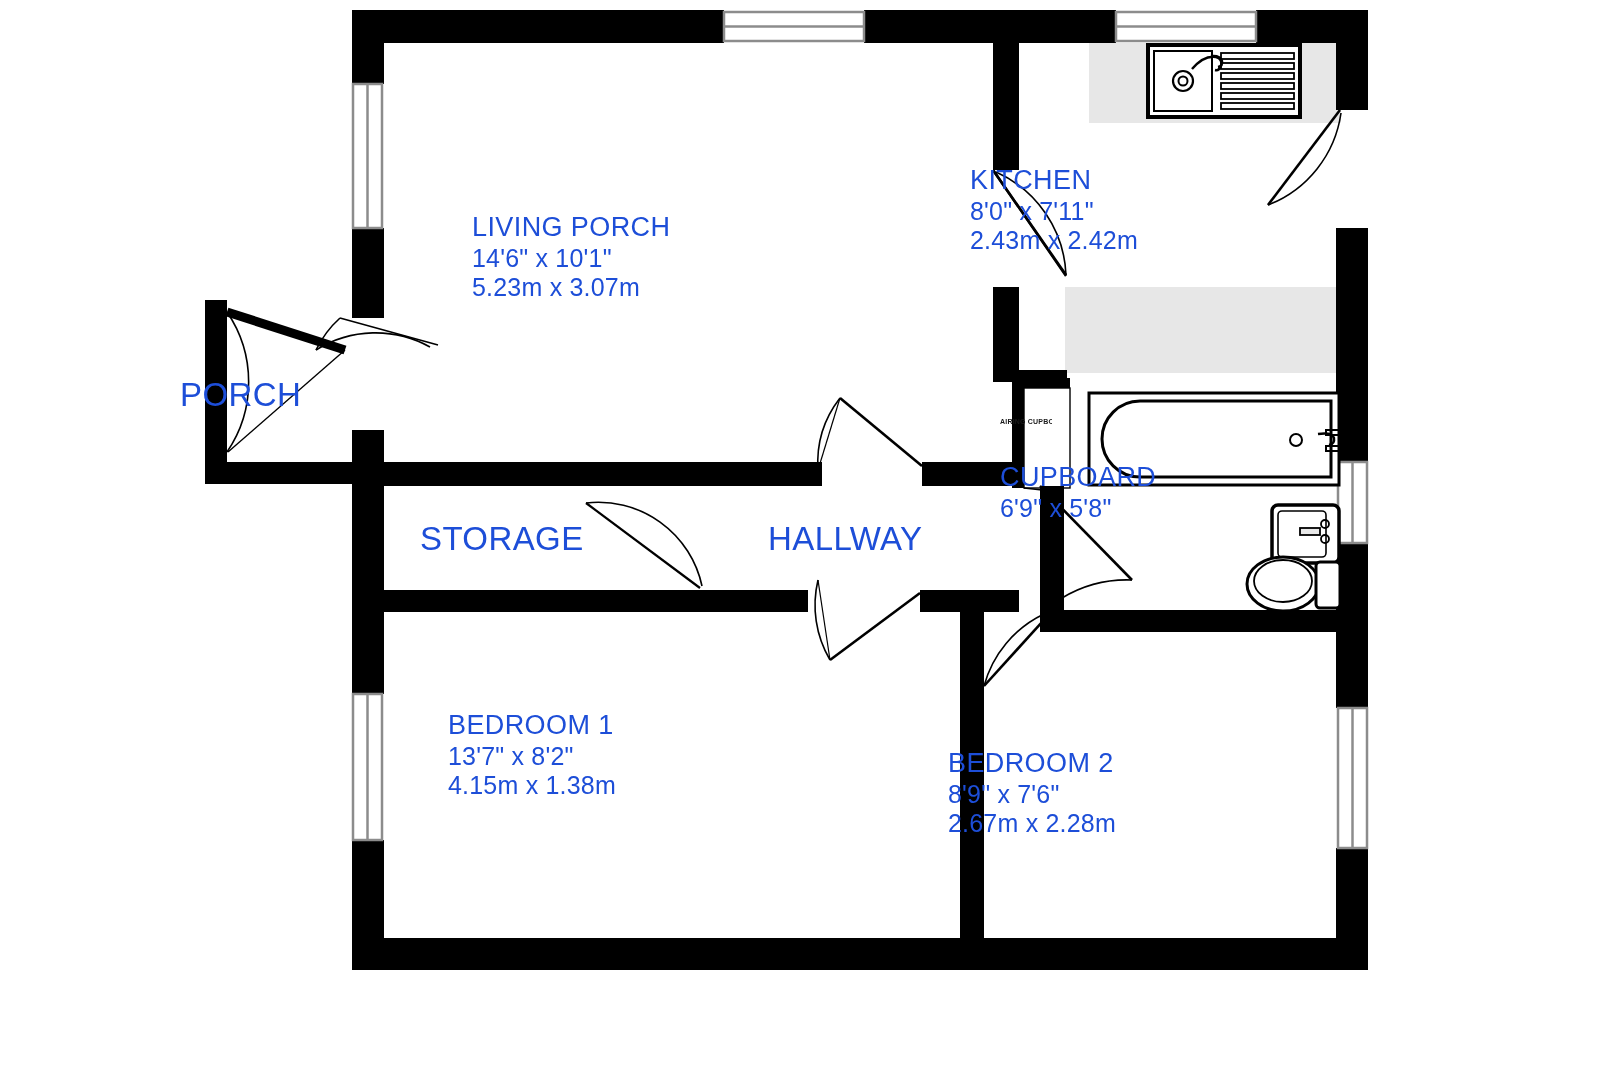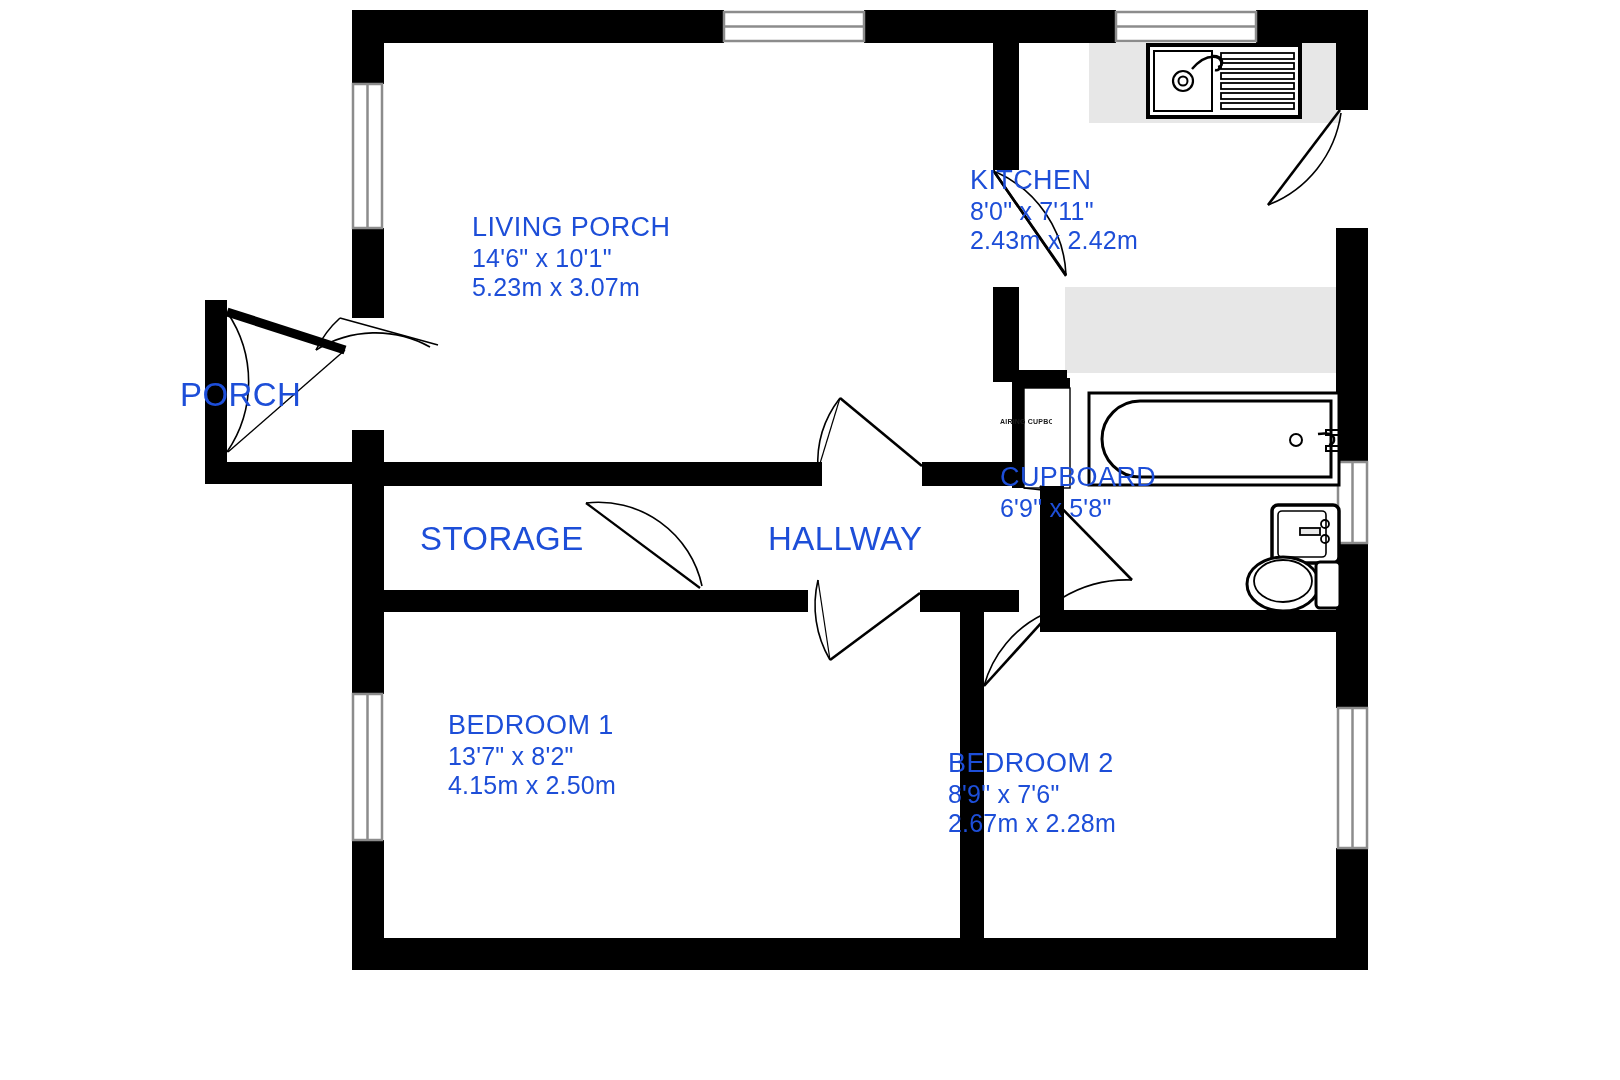--- a/index.html
+++ b/index.html
@@ -266,21 +266,21 @@
   </div>
 
   <div class="room-label" style="left:1000px; top:462px; width:420px;">
     <span class="rl-name">CUPBOARD</span>
     <span class="rl-dim">6'9"  x 5'8"</span>
   </div>
 
   <div class="room-label" style="left:448px; top:710px; width:420px;">
     <span class="rl-name">BEDROOM 1</span>
     <span class="rl-dim">13'7"  x 8'2"</span>
-    <span class="rl-dim">4.15m  x 2.50m</span>
+    <span class="rl-dim">4.15m  x 1.38m</span>
   </div>
 
   <div class="room-label" style="left:948px; top:748px; width:420px;">
     <span class="rl-name">BEDROOM 2</span>
     <span class="rl-dim">8'9"  x 7'6"</span>
     <span class="rl-dim">2.67m  x 2.28m</span>
   </div>
 
   <div class="room-label label-plain" style="left:180px; top:376px; width:220px;">
     <span class="rl-name">PORCH</span>

